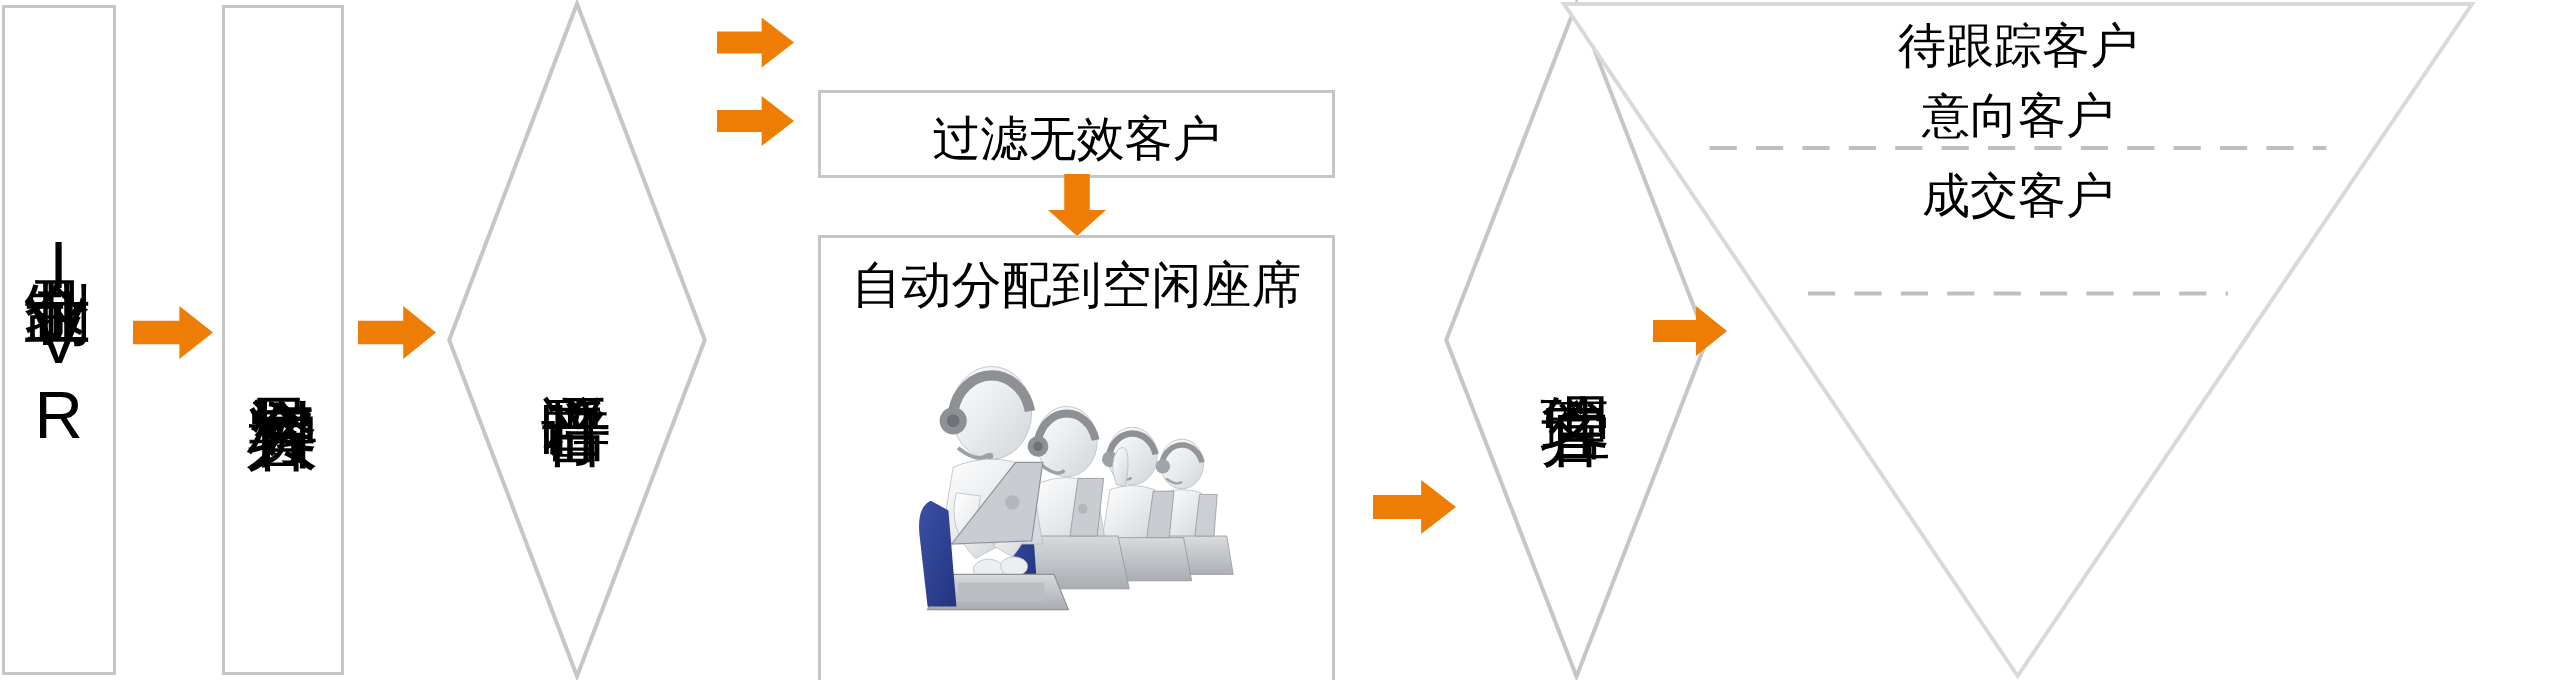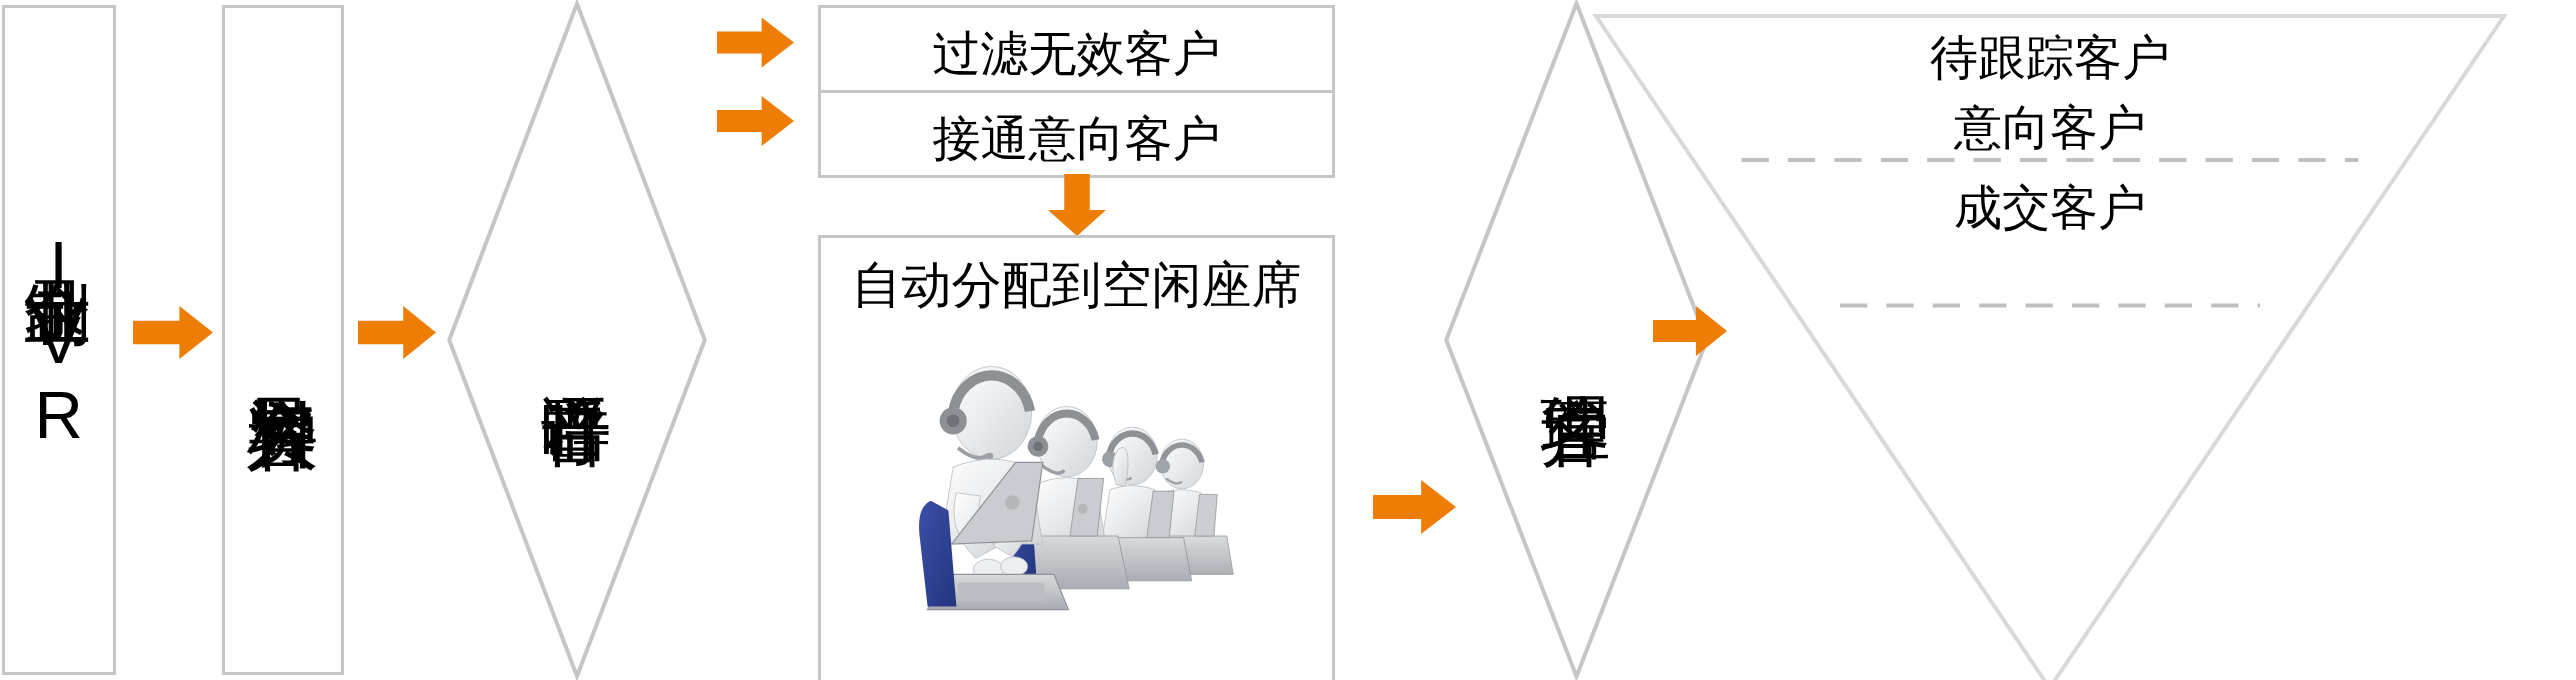--- a/index.html
+++ b/index.html
@@ -113,28 +113,25 @@
       <polygon points="164,4 324,425 164,846 4,425" fill="#ffffff" stroke="#c6c6c6" stroke-width="5"></polygon>
     </svg>
     <div class="diamond-label">
       <span class="vtext" style="font-size:70px;">语音群呼</span>
     </div>
   </div>
 
   <div class="arrow-r" style="left:339px; top:17.6px; width:0px; height:0px;"></div>
   <div class="arrow-r" style="left:717px; top:17.6px; width:77px; height:50px;"></div>
 
-  <div class="hbox" style="left:818px; top:4.8px; width:517px; height:88px;">
+
+  <div class="arrow-r" style="left:717px; top:96px; width:77px; height:50px;"></div>
+
+  <div class="hbox" style="left:818px; top:90px; width:517px; height:88px;">
     <span class="hbox-label" style="top:14.4px;">过滤无效客户</span>
-  </div>
-
-  <div class="arrow-r" style="left:717px; top:96px; width:77px; height:50px;"></div>
-
-  <div class="hbox" style="left:818px; top:90px; width:517px; height:88px;">
-    <span class="hbox-label" style="top:14.4px;">接通意向客户</span>
   </div>
 
   <div class="arrow-d" style="left:1048px; top:174px; width:58px; height:62px;"></div>
 
   <div class="hbox" style="left:818px; top:235px; width:517px; height:484px;">
     <span class="hbox-label" style="top:14.4px; font-size:50px;">自动分配到空闲座席</span>
   </div>
 
   <div class="agents" style="left:918px; top:336px; width:320px; height:328px;">
     <svg width="320" height="328" viewBox="0 0 400 410" aria-hidden="true">
@@ -221,21 +218,21 @@
     <svg width="267" height="680" viewBox="0 0 334 850" aria-hidden="true">
       <polygon points="167,4 330,425 167,846 4,425" fill="#ffffff" stroke="#c6c6c6" stroke-width="5"></polygon>
     </svg>
     <div class="diamond-label">
       <span class="vtext" style="font-size:70px;">客户管理</span>
     </div>
   </div>
 
   <div class="arrow-r" style="left:1653px; top:306px; width:74px; height:50px;"></div>
 
-  <div class="funnel-wrap" style="left:1592px; top:0px; width:916px; height:584px;margin-top:12px;">
+  <div class="funnel-wrap" style="left:1560px; top:0px; width:916px; height:584px;">
     <svg width="916" height="680" viewBox="0 0 1145 850" aria-hidden="true">
       <polygon points="5,5 1140,5 572,845" fill="#ffffff" stroke="#d9d9d9" stroke-width="5"></polygon>
       <line x1="187" y1="185" x2="958" y2="185" stroke="#bfbfbf" stroke-width="5" stroke-dasharray="34,24"></line>
       <line x1="310" y1="367" x2="835" y2="367" stroke="#bfbfbf" stroke-width="5" stroke-dasharray="34,24"></line>
     </svg>
     <div class="funnel-label" style="left:0; width:916px; top:14.4px;">待跟踪客户</div>
     <div class="funnel-label" style="left:0; width:916px; top:164px;">成交客户</div>
     <div class="funnel-label" style="left:0; width:916px; top:84px;">意向客户</div>
   </div>
 

